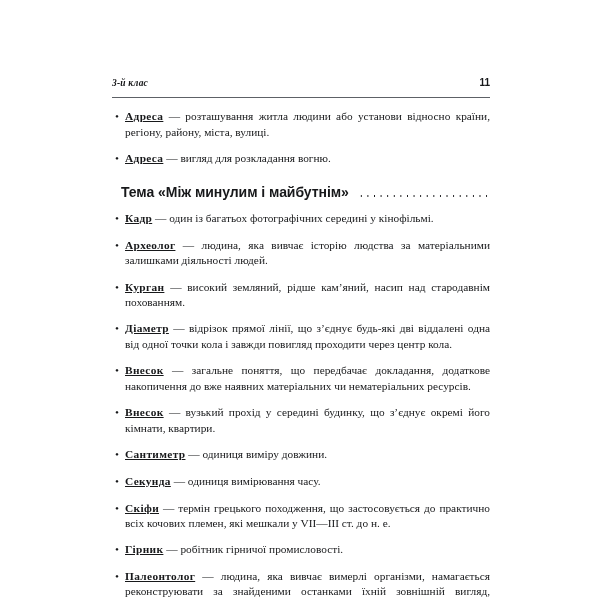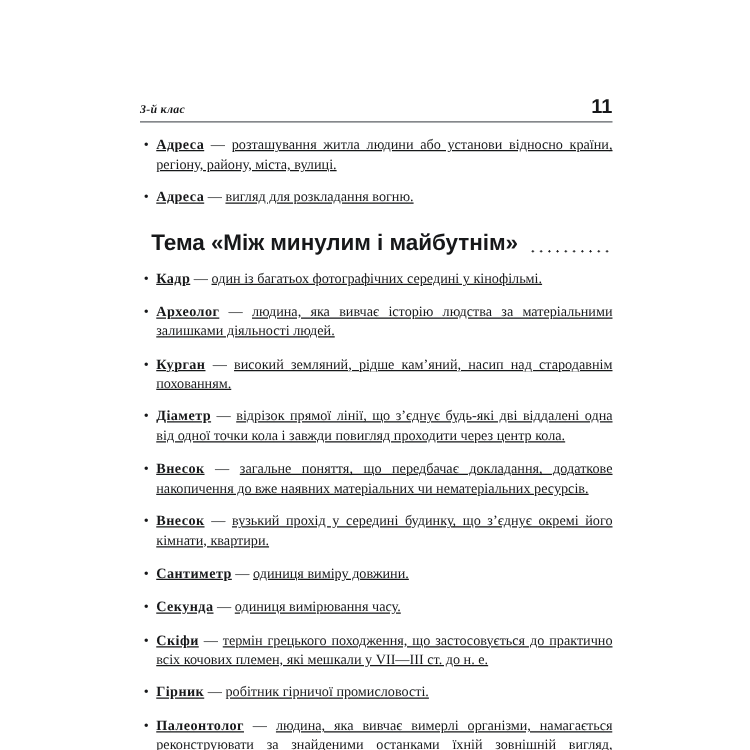--- a/index.html
+++ b/index.html
@@ -43,21 +43,21 @@
     font-style: italic;
     font-weight: 700;
     font-size: 9.5px;
     letter-spacing: 0.2px;
     color: #17181a;
     white-space: nowrap;
   }
   .running-head-folio {
     font-family: "Liberation Sans", "DejaVu Sans", sans-serif;
     font-weight: 700;
-    font-size: 16px;
+    font-size: 10px;
     color: #17181a;
   }
 
   
   .column {
     position: absolute;
     left: 112px;
     top: 62px;
     width: 378px;
   }
@@ -65,21 +65,21 @@
   
   .section-heading {
     display: flex;
     align-items: flex-end;
     margin: 17px 0 9px 0;
     padding-left: 9px;
   }
   .section-heading-text {
     font-family: "Liberation Sans", "DejaVu Sans", sans-serif;
     font-weight: 700;
-    font-size: 18px;
+    font-size: 14px;
     letter-spacing: -0.05px;
     color: #17181a;
     white-space: nowrap;
   }
   .section-heading-leader {
     flex: 1 1 auto;
     margin-left: 9px;
     margin-bottom: 3px;
     height: 2px;
     background-image: radial-gradient(circle, #17181a 0.85px, rgba(0,0,0,0) 0.95px);
@@ -114,21 +114,20 @@
   .entry-term {
     font-weight: 700;
     letter-spacing: 0.35px;
     text-decoration: underline;
   }
   .entry-dash {
     font-weight: 400;
   }
   .entry-def {
     font-weight: 400;
-    text-decoration: underline;
   }
 
   
   .entry-clipped {
     overflow: hidden;
   }
 </style>
 </head>
 <body>
 

